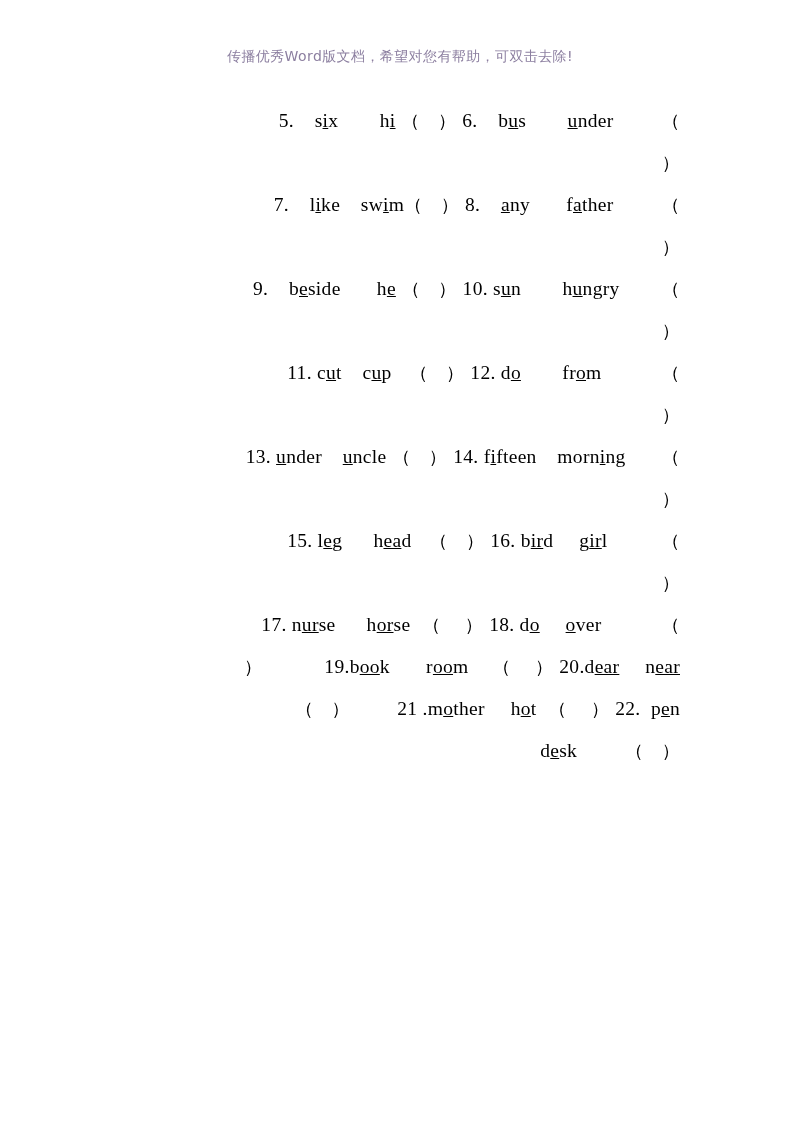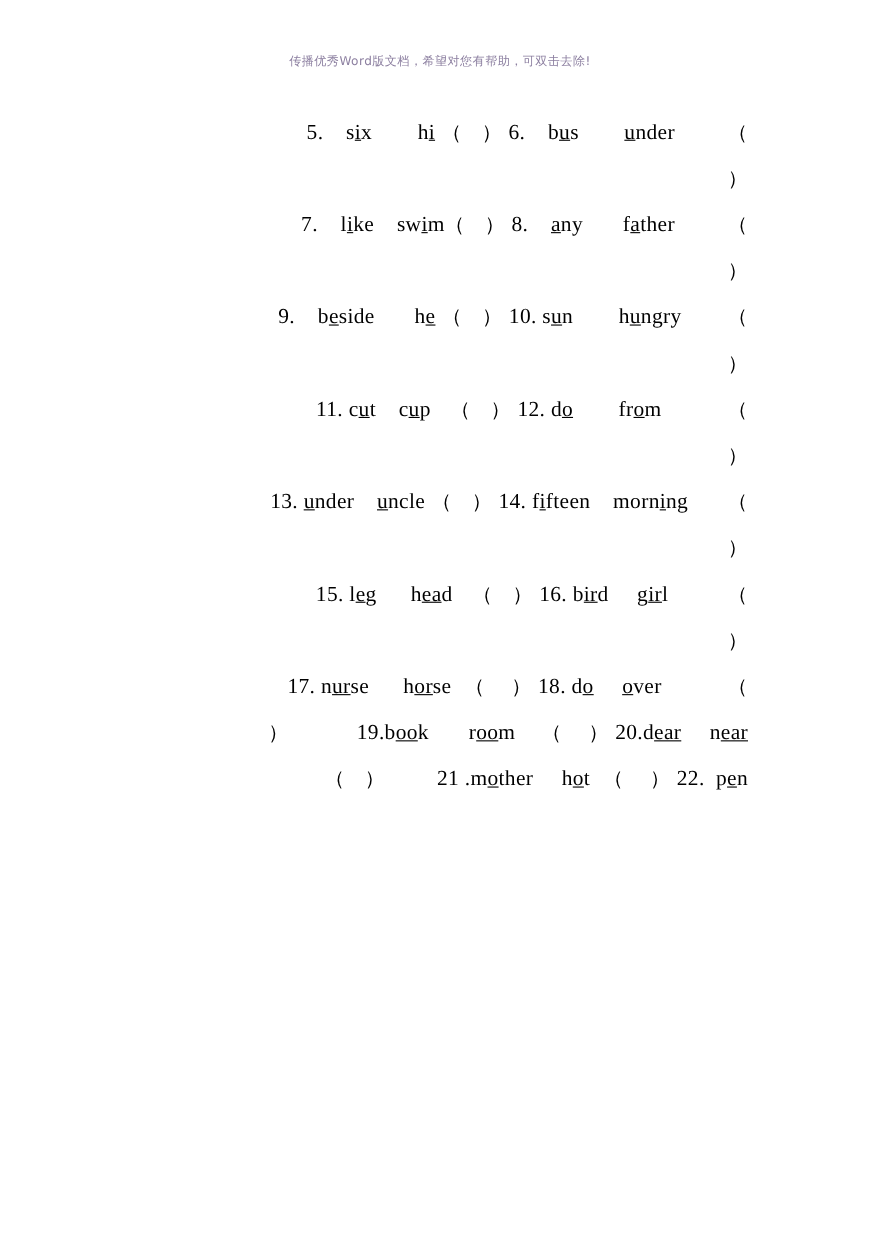--- a/index.html
+++ b/index.html
@@ -18,21 +18,21 @@
   }
 
   
   #watermark {
     position: absolute;
     top: 48px;
     left: 0;
     width: 800px;
     text-align: center;
     font-family: "DejaVu Sans", "Liberation Sans", sans-serif;
-    font-size: 11px;
+    font-size: 14px;
     letter-spacing: 0.4px;
     color: #8c7fa0;
     white-space: nowrap;
   }
 
   
   #exercise-body {
     position: absolute;
     top: 100px;
     left: 118px;
@@ -71,13 +71,14 @@
     <div id="line-6"><span class="run paren">）</span></div>
     <div id="line-7"><span class="run">11.</span><span class="run"> </span><span class="run"><span>c</span><span class="u">u</span><span>t</span></span><span class="run">    </span><span class="run"><span>c</span><span class="u">u</span><span>p</span></span><span class="run paren">   （   ） </span><span class="run">12.</span><span class="run"> </span><span class="run"><span>d</span><span class="u">o</span></span><span class="run">        </span><span class="run"><span>fr</span><span class="u">o</span><span>m</span></span><span class="run paren">          （</span></div>
     <div id="line-8"><span class="run paren">）</span></div>
     <div id="line-9"><span class="run">13.</span><span class="run"> </span><span class="run"><span class="u">u</span><span>nder</span></span><span class="run">    </span><span class="run"><span class="u">u</span><span>ncle</span></span><span class="run paren"> （   ） </span><span class="run">14.</span><span class="run"> </span><span class="run"><span>f</span><span class="u">i</span><span>fteen</span></span><span class="run">    </span><span class="run"><span>morn</span><span class="u">i</span><span>ng</span></span><span class="run paren">      （</span></div>
     <div id="line-10"><span class="run paren">）</span></div>
     <div id="line-11"><span class="run">15.</span><span class="run"> </span><span class="run"><span>l</span><span class="u">e</span><span>g</span></span><span class="run">      </span><span class="run"><span>h</span><span class="u">ea</span><span>d</span></span><span class="run paren">   （   ） </span><span class="run">16.</span><span class="run"> </span><span class="run"><span>b</span><span class="u">ir</span><span>d</span></span><span class="run">     </span><span class="run"><span>g</span><span class="u">ir</span><span>l</span></span><span class="run paren">         （</span></div>
     <div id="line-12"><span class="run paren">）</span></div>
     <div id="line-13"><span class="run">17.</span><span class="run"> </span><span class="run"><span>n</span><span class="u">ur</span><span>se</span></span><span class="run">      </span><span class="run"><span>h</span><span class="u">or</span><span>se</span></span><span class="run paren">  （    ） </span><span class="run">18.</span><span class="run"> </span><span class="run"><span>d</span><span class="u">o</span></span><span class="run">     </span><span class="run"><span class="u">o</span><span>ver</span></span><span class="run paren">          （</span></div>
     <div id="line-14"><span class="run paren">）</span><span class="run">            </span><span class="run">19.</span><span class="run"><span>b</span><span class="u">oo</span><span>k</span></span><span class="run">       </span><span class="run"><span>r</span><span class="u">oo</span><span>m</span></span><span class="run paren">    （    ） </span><span class="run">20.</span><span class="run"><span>d</span><span class="u">ear</span></span><span class="run">     </span><span class="run"><span>n</span><span class="u">ear</span></span></div>
     <div id="line-15"><span class="run paren"> （   ） </span><span class="run">        </span><span class="run">21 .</span><span class="run"><span>m</span><span class="u">o</span><span>ther</span></span><span class="run">     </span><span class="run"><span>h</span><span class="u">o</span><span>t</span></span><span class="run paren">  （    ） </span><span class="run">22.</span><span class="run">  </span><span class="run"><span>p</span><span class="u">e</span><span>n</span></span></div>
+    <div id="line-16"><span class="run"><span>d</span><span class="u">e</span><span>sk</span></span><span class="run paren">        （   ）</span></div>
   </div>
 
 </body></html>

